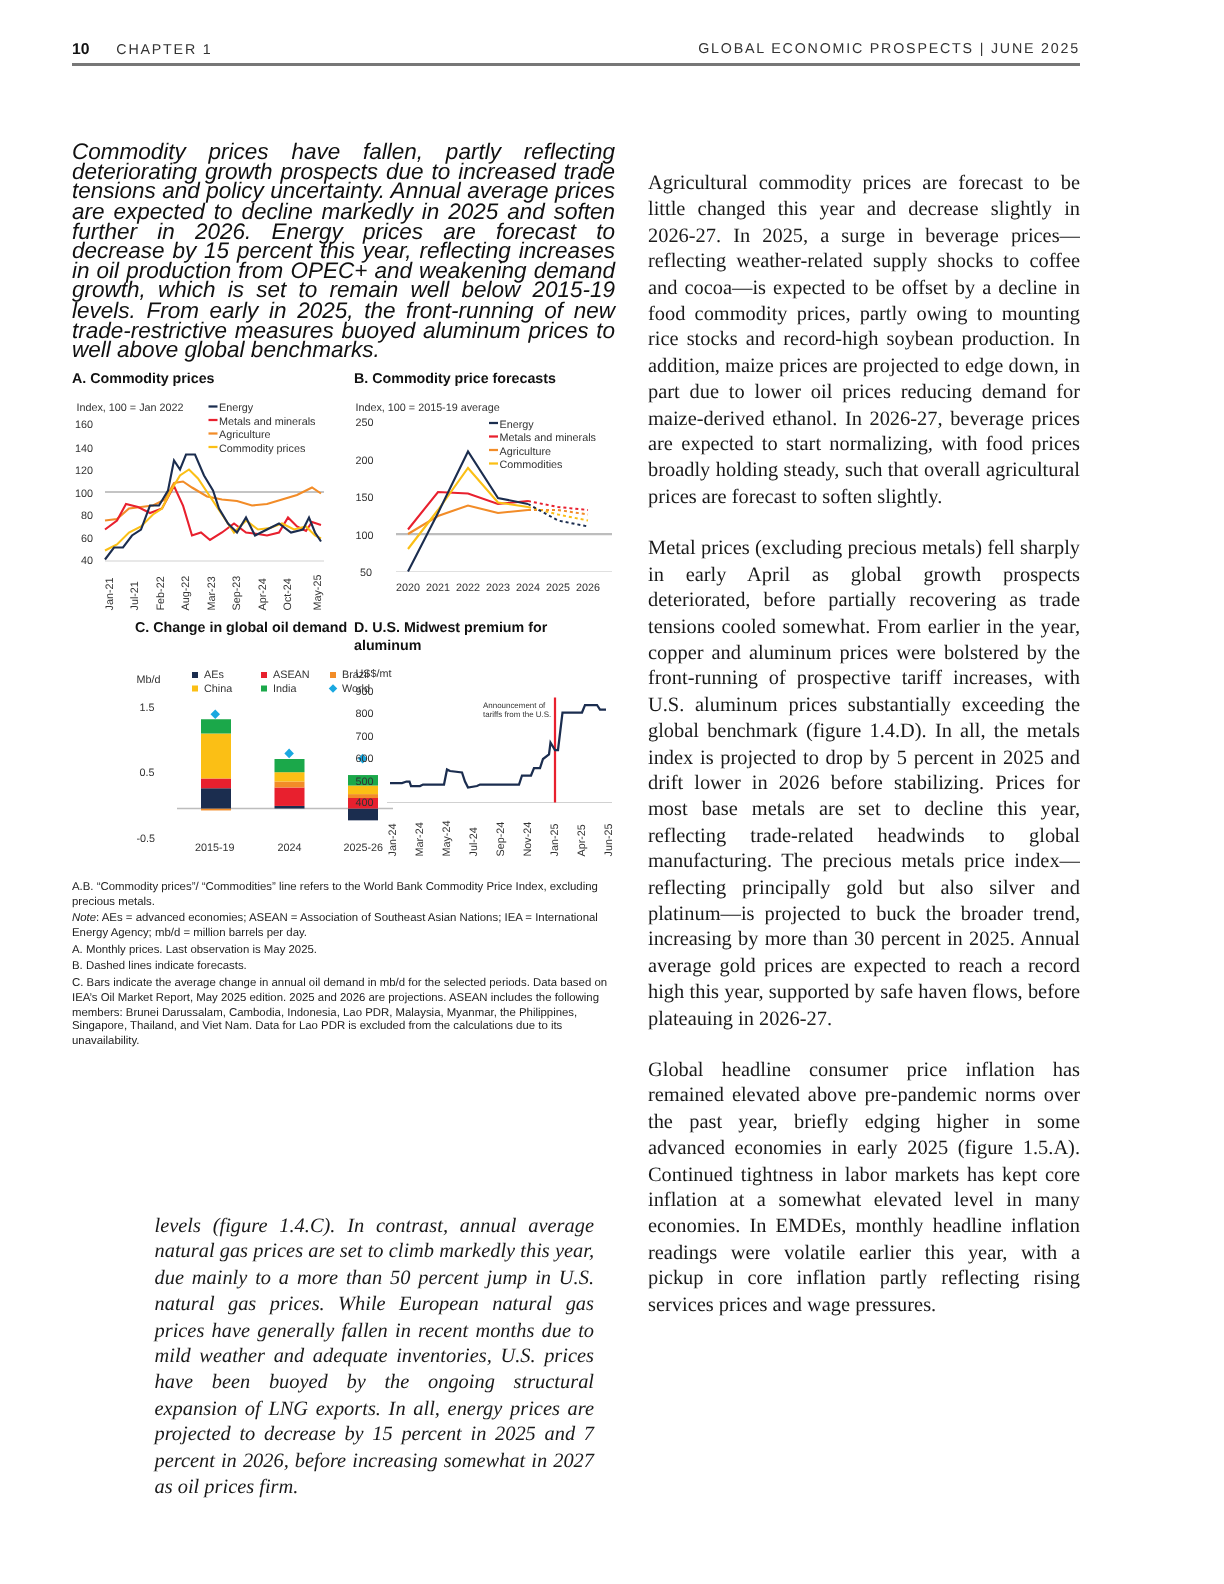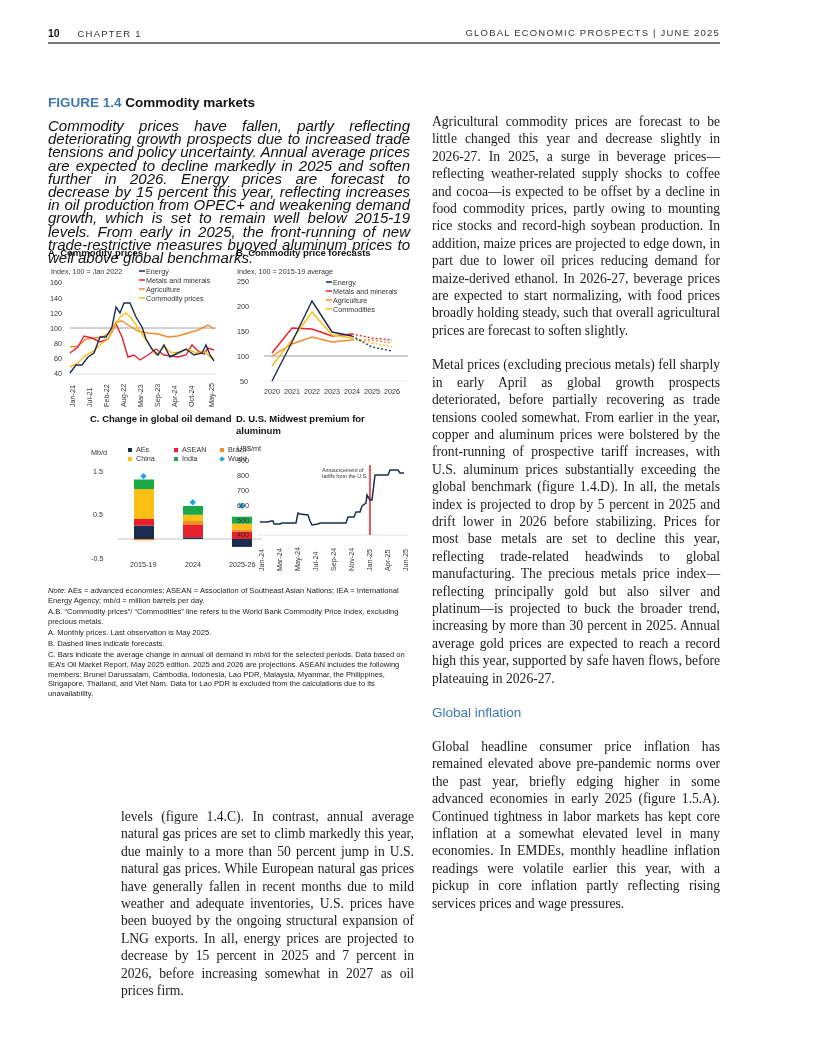--- a/index.html
+++ b/index.html
@@ -19,40 +19,36 @@
   .panel-title { font-size:9.5px; font-weight:bold; color:#111; line-height:12px; }
   .panel svg { position:absolute; left:0; overflow:visible; }
   .tick { font-size:7.2px; fill:#333; font-family:"Liberation Sans", sans-serif; }
   .leg { font-size:7.2px; fill:#333; font-family:"Liberation Sans", sans-serif; }
 
   .notes { position:absolute; left:48px; top:586px; width:365px; font-family:"Liberation Sans", sans-serif; font-size:7.6px; line-height:9.7px; color:#222; }
   .notes p { margin:0 0 1.5px 0; }
   .notes i { font-style:italic; }
 
   .body-text { font-family:"Liberation Serif", serif; font-size:13.6px; line-height:17.4px; text-align:justify; color:#1a1a1a;margin-top:18px; }
-  .col-left { position:absolute; left:121px; top:790px; width:293px; }
+  .col-left { position:absolute; left:103px; top:790px; width:293px;font-style:italic; }
   .col-right { position:absolute; left:432px; top:95px; width:288px; }
   .col-right p { margin:0 0 17px 0; }
   .sec-h { font-family:"Liberation Sans", sans-serif; font-size:13.5px; color:#3f78b0; margin:0 0 17px 0; line-height:17px; }
 </style>
 </head>
 <body>
 
 <div class="hdr">
   <span class="pno">10</span>
   <span class="ch">CHAPTER 1</span>
   <span class="rt">GLOBAL ECONOMIC PROSPECTS | JUNE 2025</span>
 </div>
 <div class="hdr-rule"></div>
 
 <div class="fig">
-  <div class="fig-title">
-    <span class="num">FIGURE 1.4</span>
-    <span>Commodity markets</span>
-  </div>
   <div class="fig-sub">Commodity prices have fallen, partly reflecting deteriorating growth prospects due to increased trade tensions and policy uncertainty. Annual average prices are expected to decline markedly in 2025 and soften further in 2026. Energy prices are forecast to decrease by 15 percent this year, reflecting increases in oil production from OPEC+ and weakening demand growth, which is set to remain well below 2015-19 levels. From early in 2025, the front-running of new trade-restrictive measures buoyed aluminum prices to well above global benchmarks.</div>
 </div>
 
 <div class="panel" style="left:48px;top:247px;width:180px;height:150px;">
   <div class="panel-title">A. Commodity prices</div>
   <svg width="180" height="140" style="top:18px;">
     <text class="tick" x="3" y="9">Index, 100 = Jan 2022</text>
     <g>
       <text class="tick" x="2" y="20">160</text>
       <text class="tick" x="2" y="36">140</text>
@@ -221,27 +217,26 @@
       <text class="tick" transform="translate(100,128) rotate(-90)">Sep-24</text>
       <text class="tick" transform="translate(118,128) rotate(-90)">Nov-24</text>
       <text class="tick" transform="translate(136,128) rotate(-90)">Jan-25</text>
       <text class="tick" transform="translate(154,128) rotate(-90)">Apr-25</text>
       <text class="tick" transform="translate(172,128) rotate(-90)">Jun-25</text>
     </g>
   </svg>
 </div>
 
 <div class="notes">
+  <p>A.B. “Commodity prices”/ “Commodities” line refers to the World Bank Commodity Price Index, excluding precious metals.</p>
   <p><i>Note</i><span>: AEs = advanced economies; ASEAN = Association of Southeast Asian Nations; IEA = International Energy Agency; mb/d = million barrels per day.</span></p>
-  <p>A.B. “Commodity prices”/ “Commodities” line refers to the World Bank Commodity Price Index, excluding precious metals.</p>
   <p>A. Monthly prices. Last observation is May 2025.</p>
   <p>B. Dashed lines indicate forecasts.</p>
   <p>C. Bars indicate the average change in annual oil demand in mb/d for the selected periods. Data based on IEA’s Oil Market Report, May 2025 edition. 2025 and 2026 are projections. ASEAN includes the following members: Brunei Darussalam, Cambodia, Indonesia, Lao PDR, Malaysia, Myanmar, the Philippines, Singapore, Thailand, and Viet Nam. Data for Lao PDR is excluded from the calculations due to its unavailability.</p>
 </div>
 
 <div class="col-left body-text">levels (figure 1.4.C). In contrast, annual average natural gas prices are set to climb markedly this year, due mainly to a more than 50 percent jump in U.S. natural gas prices. While European natural gas prices have generally fallen in recent months due to mild weather and adequate inventories, U.S. prices have been buoyed by the ongoing structural expansion of LNG exports. In all, energy prices are projected to decrease by 15 percent in 2025 and 7 percent in 2026, before increasing somewhat in 2027 as oil prices firm.</div>
 
 <div class="col-right body-text">
   <p>Agricultural commodity prices are forecast to be little changed this year and decrease slightly in 2026-27. In 2025, a surge in beverage prices—reflecting weather-related supply shocks to coffee and cocoa—is expected to be offset by a decline in food commodity prices, partly owing to mounting rice stocks and record-high soybean production. In addition, maize prices are projected to edge down, in part due to lower oil prices reducing demand for maize-derived ethanol. In 2026-27, beverage prices are expected to start normalizing, with food prices broadly holding steady, such that overall agricultural prices are forecast to soften slightly.</p>
   <p>Metal prices (excluding precious metals) fell sharply in early April as global growth prospects deteriorated, before partially recovering as trade tensions cooled somewhat. From earlier in the year, copper and aluminum prices were bolstered by the front-running of prospective tariff increases, with U.S. aluminum prices substantially exceeding the global benchmark (figure 1.4.D). In all, the metals index is projected to drop by 5 percent in 2025 and drift lower in 2026 before stabilizing. Prices for most base metals are set to decline this year, reflecting trade-related headwinds to global manufacturing. The precious metals price index—reflecting principally gold but also silver and platinum—is projected to buck the broader trend, increasing by more than 30 percent in 2025. Annual average gold prices are expected to reach a record high this year, supported by safe haven flows, before plateauing in 2026-27.</p>
-  <div class="sec-h">Global inflation</div>
   <p>Global headline consumer price inflation has remained elevated above pre-pandemic norms over the past year, briefly edging higher in some advanced economies in early 2025 (figure 1.5.A). Continued tightness in labor markets has kept core inflation at a somewhat elevated level in many economies. In EMDEs, monthly headline inflation readings were volatile earlier this year, with a pickup in core inflation partly reflecting rising services prices and wage pressures.</p>
 </div>
 
 </body></html>

